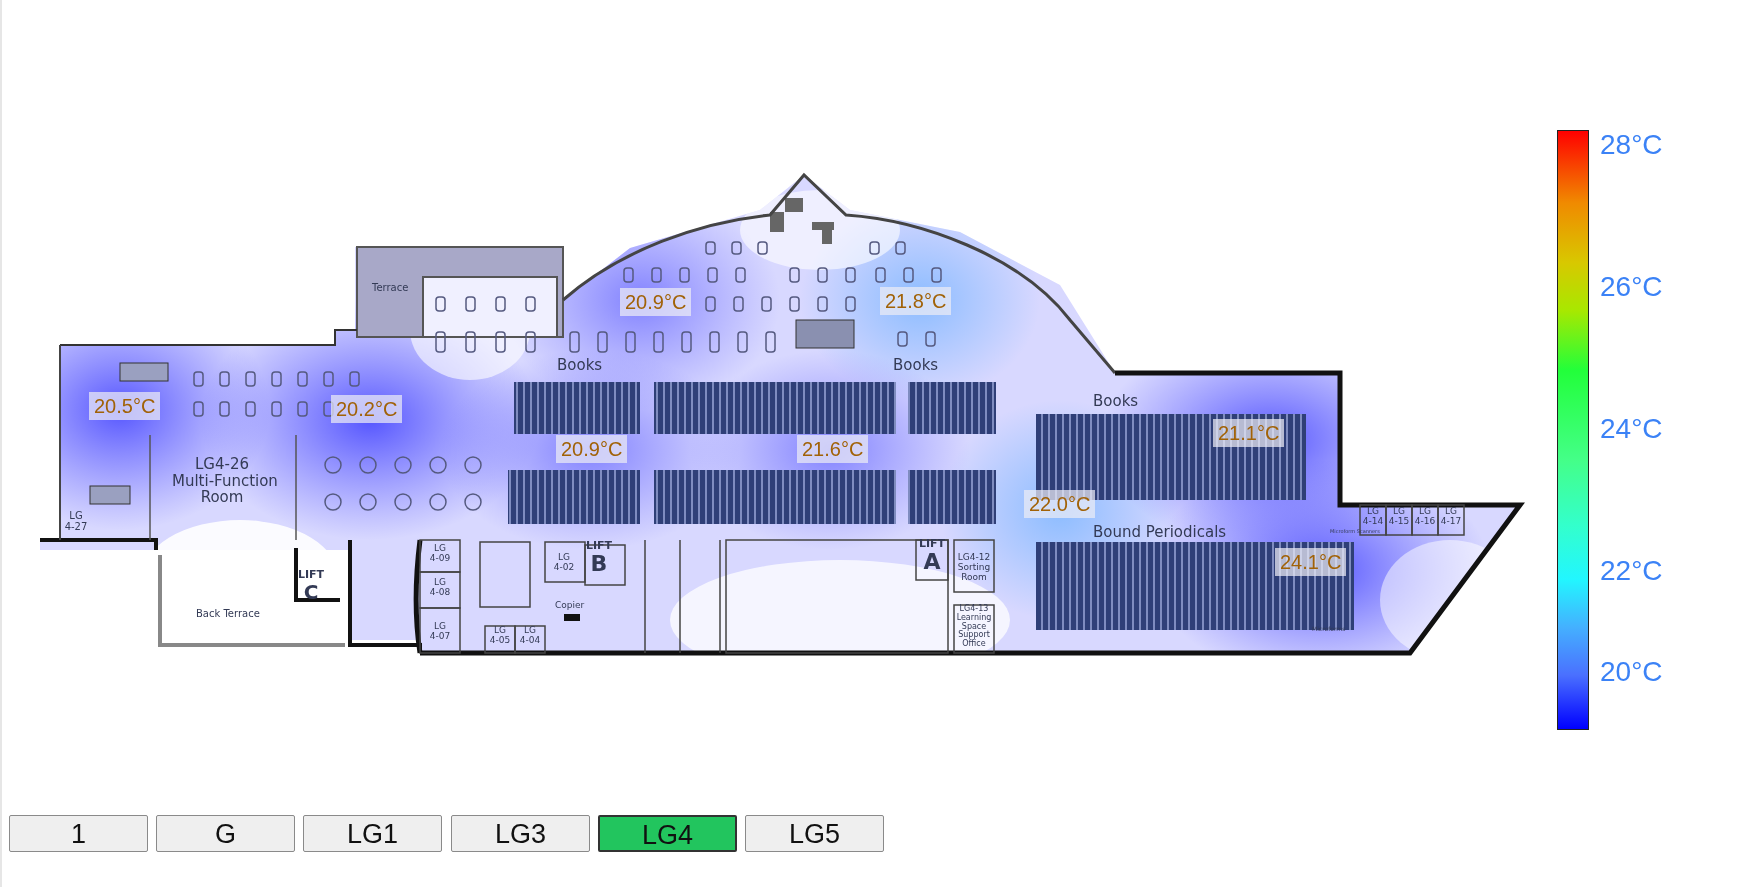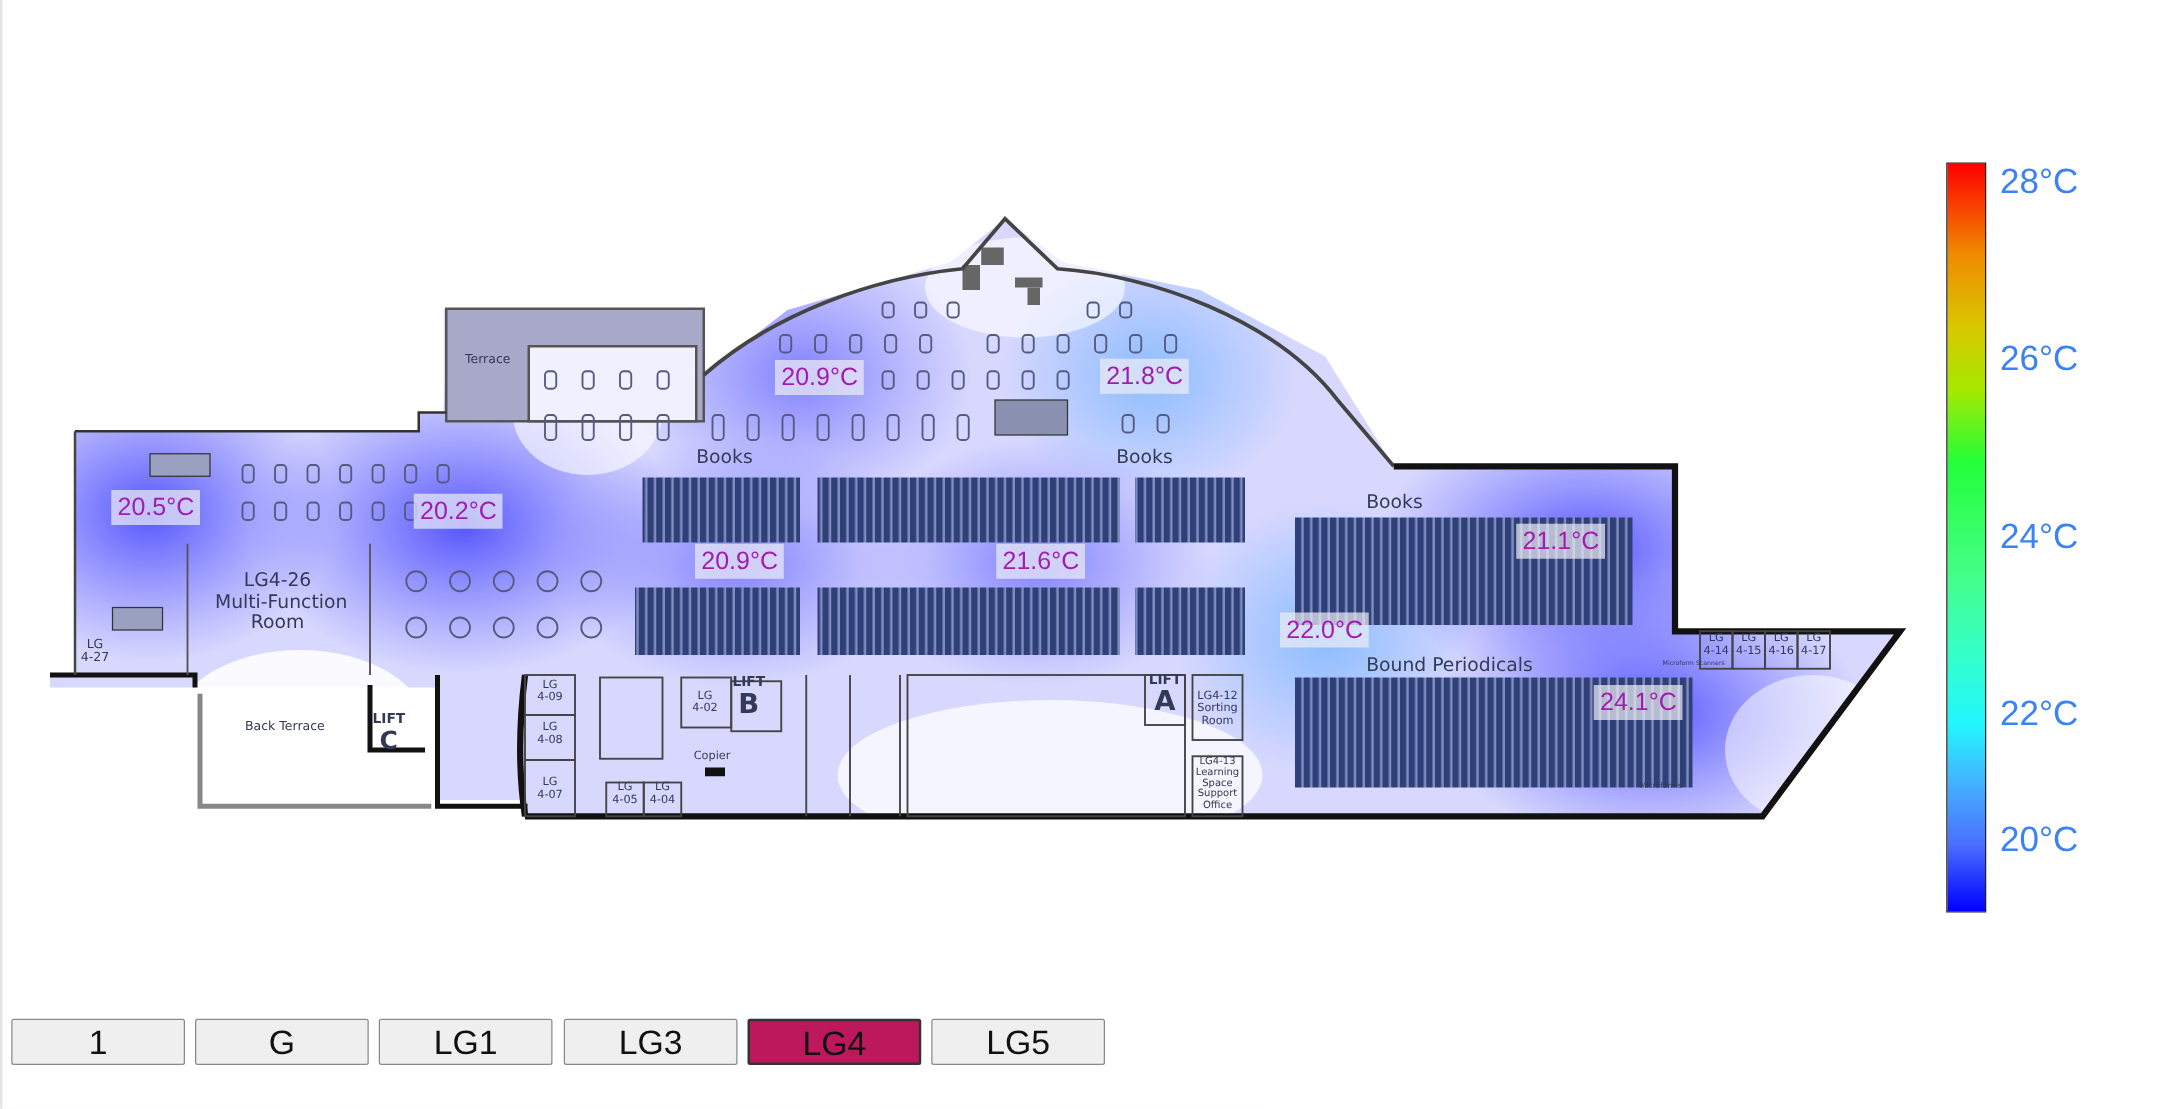--- a/index.html
+++ b/index.html
@@ -1,26 +1,26 @@
 <!DOCTYPE html>
 <html><head>
 <meta charset="utf-8">
 <style>
   html, body { margin:0; padding:0; background:#ffffff; }
   body { width:1744px; height:887px; position:relative; overflow:hidden; font-family:"Liberation Sans", sans-serif; }
   .left-edge { position:absolute; left:0; top:0; width:2px; height:887px; background:#e6e6e6; }
   .plan { position:absolute; left:0; top:0; width:1384px; height:887px; }
   .plan svg { position:absolute; left:0; top:0; }
-  .temp-label { position:absolute; background:rgba(235,235,245,0.72); color:#a21caf; font-size:20px; padding:2px 5px; line-height:24px; white-space:nowrap; font-family:"Liberation Sans", sans-serif; }
+  .temp-label { position:absolute; background:rgba(235,235,245,0.72); color:#a16207; font-size:20px; padding:2px 5px; line-height:24px; white-space:nowrap; font-family:"Liberation Sans", sans-serif; }
   .room-label { position:absolute; color:#333a55; font-family:"DejaVu Sans", sans-serif; text-align:center; line-height:1.1; white-space:nowrap; }
   .colorbar { position:absolute; left:1557px; top:130px; width:30px; height:598px; border:1px solid #222;
     background:linear-gradient(to bottom, #ff0000 0%, #f08a00 12%, #d8c800 22%, #a8e800 30%, #22ff3a 40%, #44ff88 55%, #33ffcc 66%, #22f6ff 75%, #44b0ff 83%, #4a70ff 91%, #0000ff 100%); }
   .cb-label { position:absolute; left:1600px; font-size:28px; color:#3b82f6; line-height:30px; }
   .floor-btn { position:absolute; top:815px; width:139px; height:37px; background:#efefef; border:1px solid #8a8a8a; border-radius:2px; font-size:27px; color:#111; text-align:center; line-height:37px; cursor:pointer; box-sizing:border-box; font-family:"Liberation Sans", sans-serif; }
-  .floor-btn.active { background:#be185d; border:2px solid #333; }
+  .floor-btn.active { background:#22c55e; border:2px solid #333; }
 </style>
 </head>
 <body>
 
 <div class="left-edge"></div>
 
 <div class="plan">
   <svg width="1744" height="887" viewBox="0 0 1744 887">
     <defs>
       <radialGradient id="hBlue" cx="50%" cy="50%" r="50%">
@@ -205,21 +205,21 @@
 
   <div class="room-label" style="left:172px;top:456px;width:100px;font-size:15px;">
     <div>LG4-26</div>
     <div>Multi-Function</div>
     <div>Room</div>
   </div>
   <div class="room-label" style="left:62px;top:510px;width:28px;font-size:10px;">
     <div>LG</div>
     <div>4-27</div>
   </div>
-  <div class="room-label" style="left:196px;top:576px;font-size:10px;">Back Terrace</div>
+  <div class="room-label" style="left:196px;top:608px;font-size:10px;">Back Terrace</div>
 
   <div class="room-label" style="left:298px;top:569px;width:26px;font-weight:bold;">
     <div style="font-size:11px;">LIFT</div>
     <div style="font-size:20px;">C</div>
   </div>
   <div class="room-label" style="left:585px;top:540px;width:28px;font-weight:bold;">
     <div style="font-size:11px;">LIFT</div>
     <div style="font-size:22px;">B</div>
   </div>
   <div class="room-label" style="left:918px;top:538px;width:28px;font-weight:bold;">

